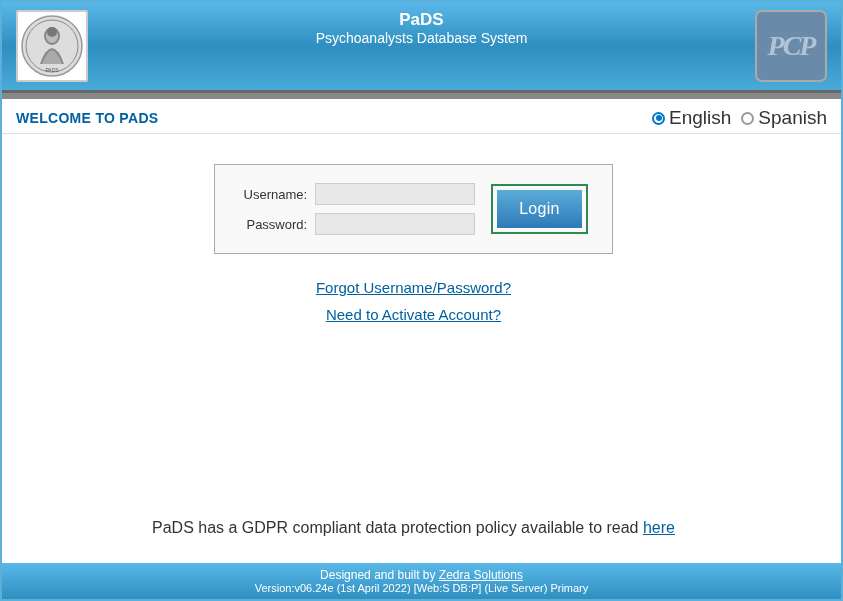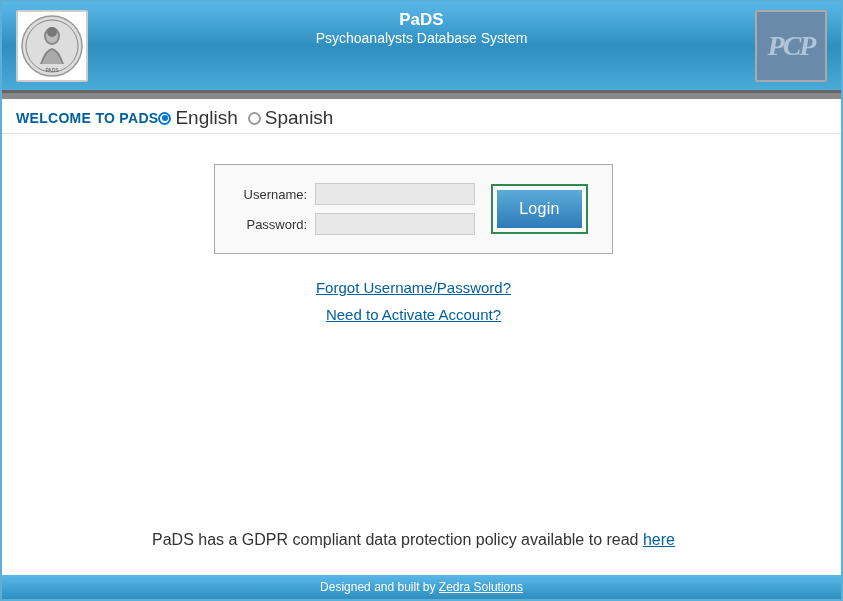--- a/index.html
+++ b/index.html
@@ -47,34 +47,34 @@
       font-size: 14px;
     }
     .header-logo-right {
       width: 72px;
       height: 72px;
       background: #6a8aaa;
       border: 2px solid #aaa;
       display: flex;
       align-items: center;
       justify-content: center;
-      border-radius: 2px;
+      border-radius: 7px;
     }
 
     
     .gray-bar {
       background: #888;
       height: 6px;
     }
 
     
     .welcome-bar {
       display: flex;
       align-items: center;
-      justify-content: flex-start;
+      justify-content: space-between;
       padding: 8px 14px 4px 14px;
       border-bottom: 1px solid #e0e0e0;
     }
     .welcome-title {
       color: #0060a0;
       font-size: 14px;
       font-weight: bold;
       letter-spacing: 0.3px;
     }
     .language-options {
@@ -315,13 +315,14 @@
     <a href="#">here</a>
   </div>
 
 </div>
 
 <div class="footer">
   <div>
     <span>Designed and built by</span>
     <a href="#">Zedra Solutions</a>
   </div>
+  <div class="footer-right">Version:v06.24e (1st April 2022) [Web:S DB:P]   (Live Server) Primary</div>
 </div>
 
 </body></html>

